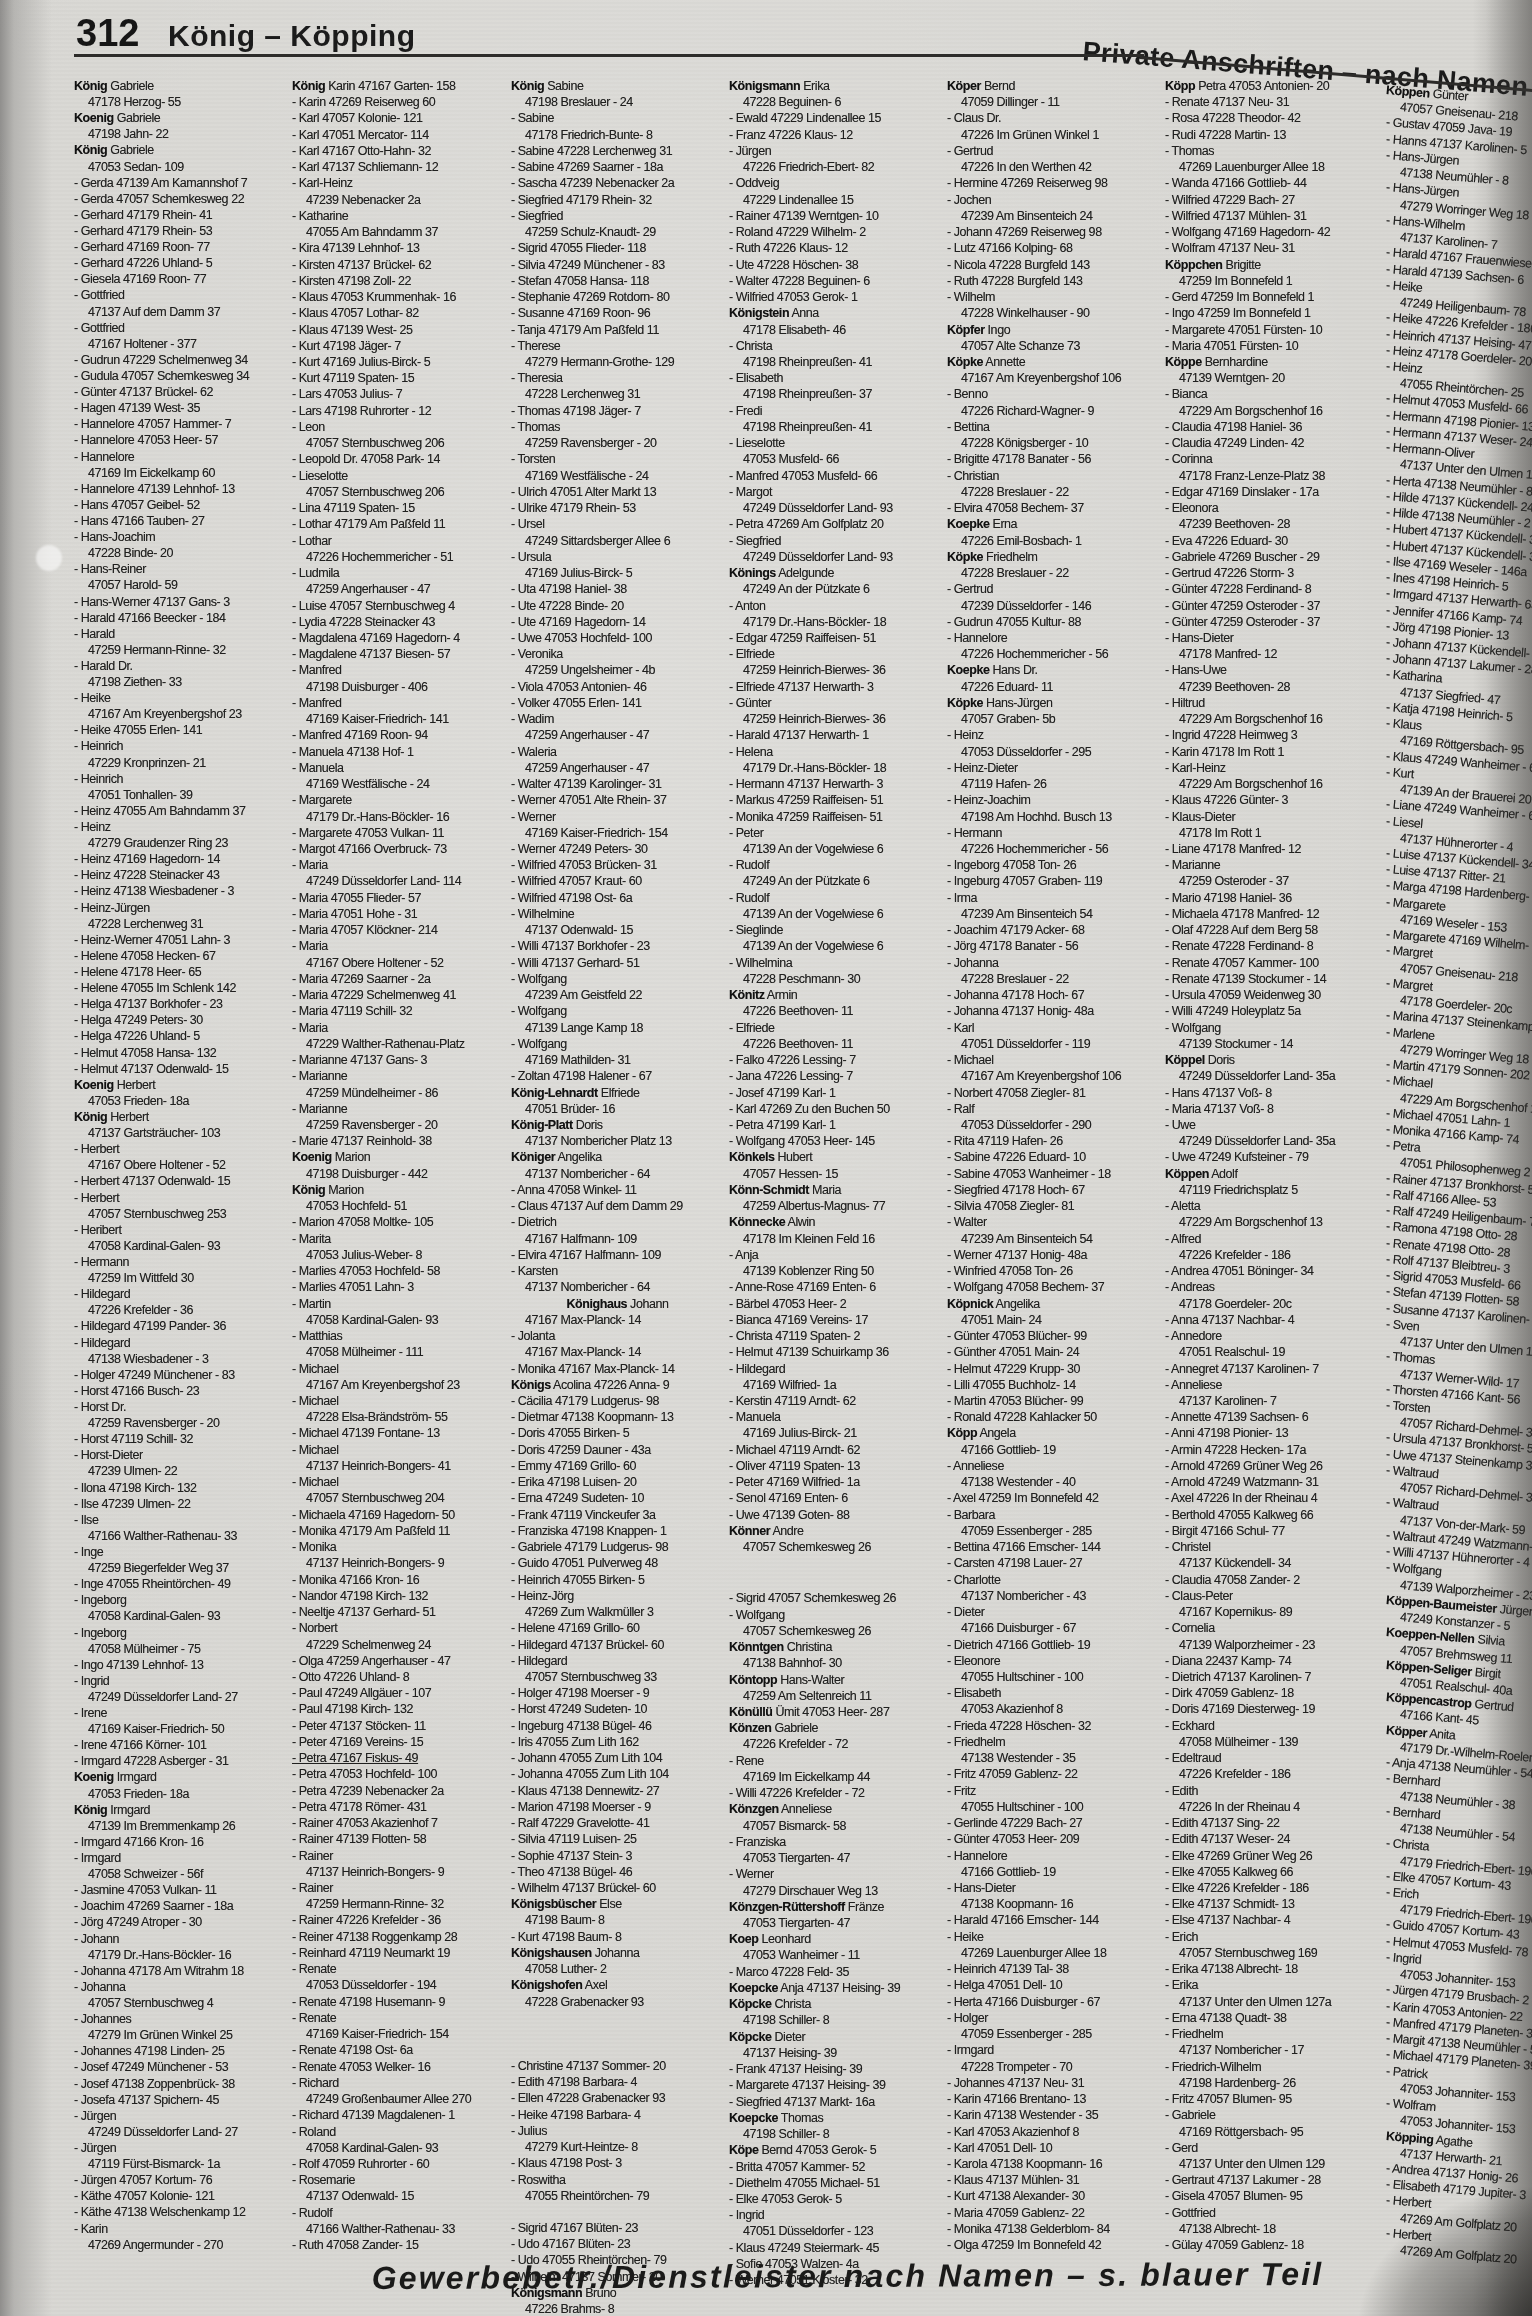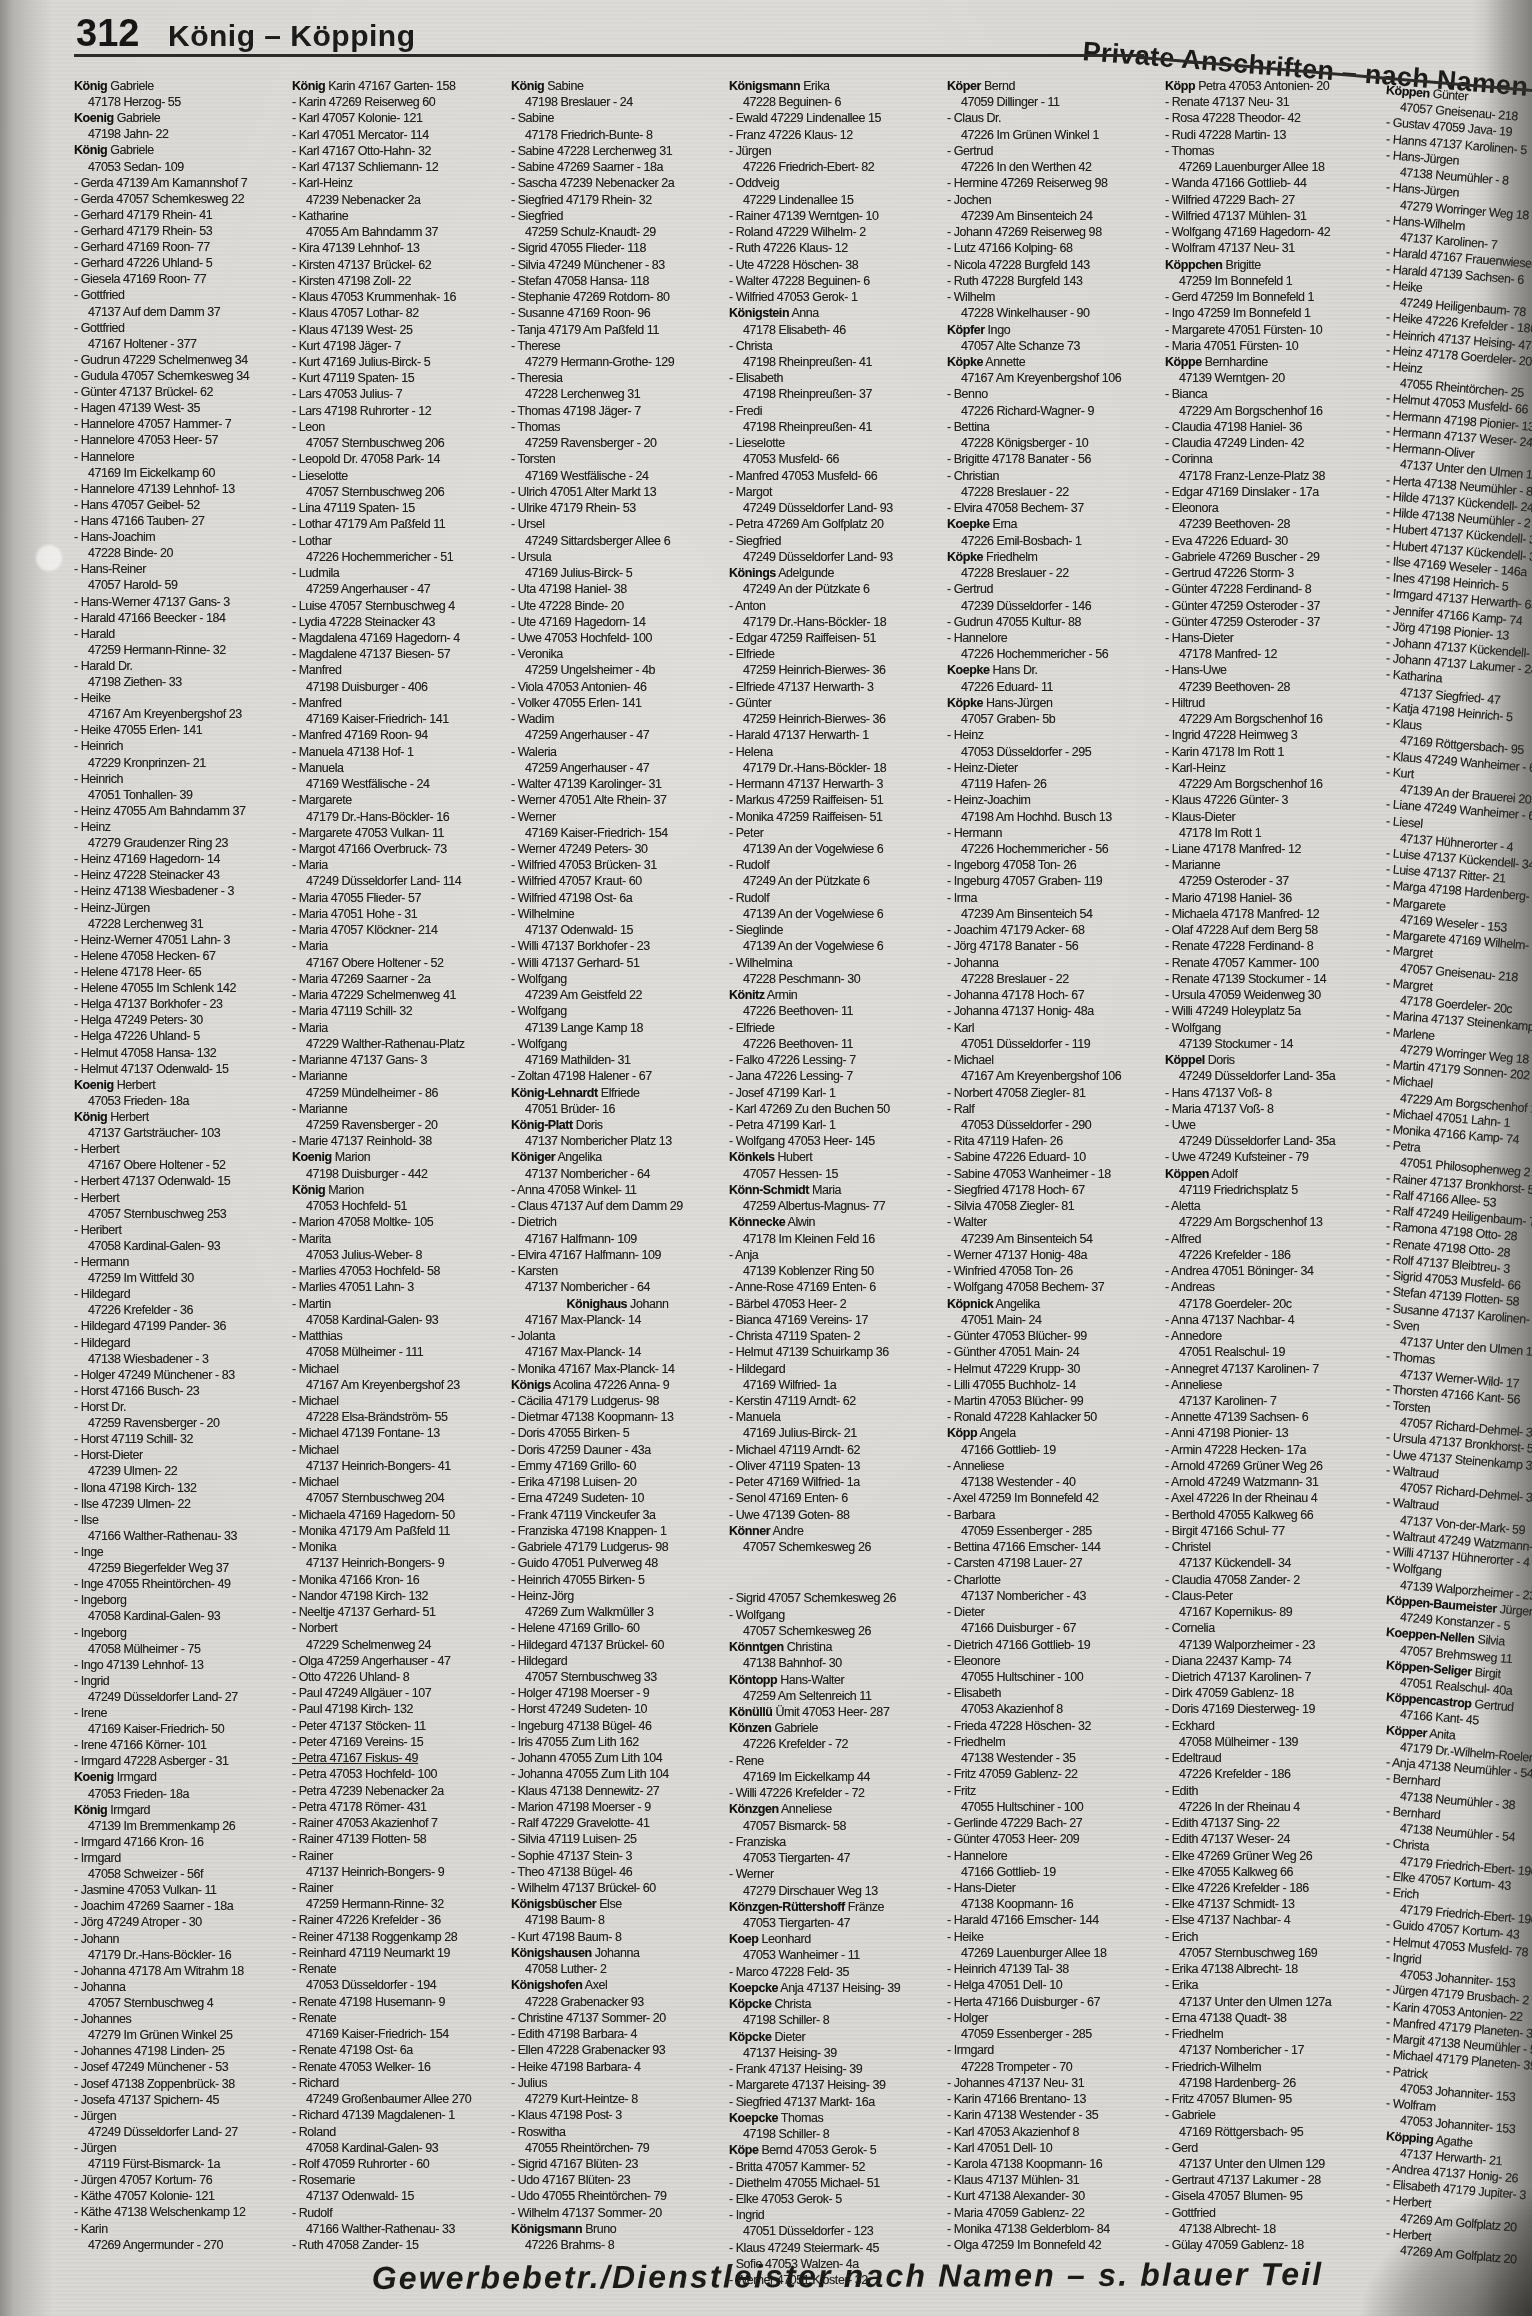--- a/index.html
+++ b/index.html
@@ -445,30 +445,30 @@
       <div class="line" style="height: 16.239px; line-height: 16.239px;">- Sophie 47137 Stein- 3</div>
       <div class="line" style="height: 16.239px; line-height: 16.239px;">- Theo 47138 Bügel- 46</div>
       <div class="line" style="height: 16.239px; line-height: 16.239px;">- Wilhelm 47137 Brückel- 60</div>
       <div class="line" style="height: 16.239px; line-height: 16.239px;"><b>Königsbüscher</b> Else</div>
       <div class="line indent" style="height: 16.239px; line-height: 16.239px;">47198 Baum- 8</div>
       <div class="line" style="height: 16.239px; line-height: 16.239px;">- Kurt 47198 Baum- 8</div>
       <div class="line" style="height: 16.239px; line-height: 16.239px;"><b>Königshausen</b> Johanna</div>
       <div class="line indent" style="height: 16.239px; line-height: 16.239px;">47058 Luther- 2</div>
       <div class="line" style="height: 16.239px; line-height: 16.239px;"><b>Königshofen</b> Axel</div>
       <div class="line indent" style="height: 16.239px; line-height: 16.239px;">47228 Grabenacker 93</div>
-      <div class="line" style="height: 16.239px; line-height: 16.239px;">- Christine 47137 Sommer- 20</div>
+      <div class="line" style="height: 16.239px; line-height: 16.239px; margin-top: 48px;">- Christine 47137 Sommer- 20</div>
       <div class="line" style="height: 16.239px; line-height: 16.239px;">- Edith 47198 Barbara- 4</div>
       <div class="line" style="height: 16.239px; line-height: 16.239px;">- Ellen 47228 Grabenacker 93</div>
       <div class="line" style="height: 16.239px; line-height: 16.239px;">- Heike 47198 Barbara- 4</div>
       <div class="line" style="height: 16.239px; line-height: 16.239px;">- Julius</div>
       <div class="line indent" style="height: 16.239px; line-height: 16.239px;">47279 Kurt-Heintze- 8</div>
       <div class="line" style="height: 16.239px; line-height: 16.239px;">- Klaus 47198 Post- 3</div>
       <div class="line" style="height: 16.239px; line-height: 16.239px;">- Roswitha</div>
       <div class="line indent" style="height: 16.239px; line-height: 16.239px;">47055 Rheintörchen- 79</div>
-      <div class="line" style="height: 16.239px; line-height: 16.239px;">- Sigrid 47167 Blüten- 23</div>
+      <div class="line" style="height: 16.239px; line-height: 16.239px; margin-top: 16px;">- Sigrid 47167 Blüten- 23</div>
       <div class="line" style="height: 16.239px; line-height: 16.239px;">- Udo 47167 Blüten- 23</div>
       <div class="line" style="height: 16.239px; line-height: 16.239px;">- Udo 47055 Rheintörchen- 79</div>
       <div class="line" style="height: 16.239px; line-height: 16.239px;">- Wilhelm 47137 Sommer- 20</div>
       <div class="line" style="height: 16.239px; line-height: 16.239px;"><b>Königsmann</b> Bruno</div>
       <div class="line indent" style="height: 16.239px; line-height: 16.239px;">47226 Brahms- 8</div>
     </div>
     <div class="col" style="left: 729px; top: 78px;">
       <div class="line" style="height: 16.239px; line-height: 16.239px;"><b>Königsmann</b> Erika</div>
       <div class="line indent" style="height: 16.239px; line-height: 16.239px;">47228 Beguinen- 6</div>
       <div class="line" style="height: 16.239px; line-height: 16.239px;">- Ewald 47229 Lindenallee 15</div>

